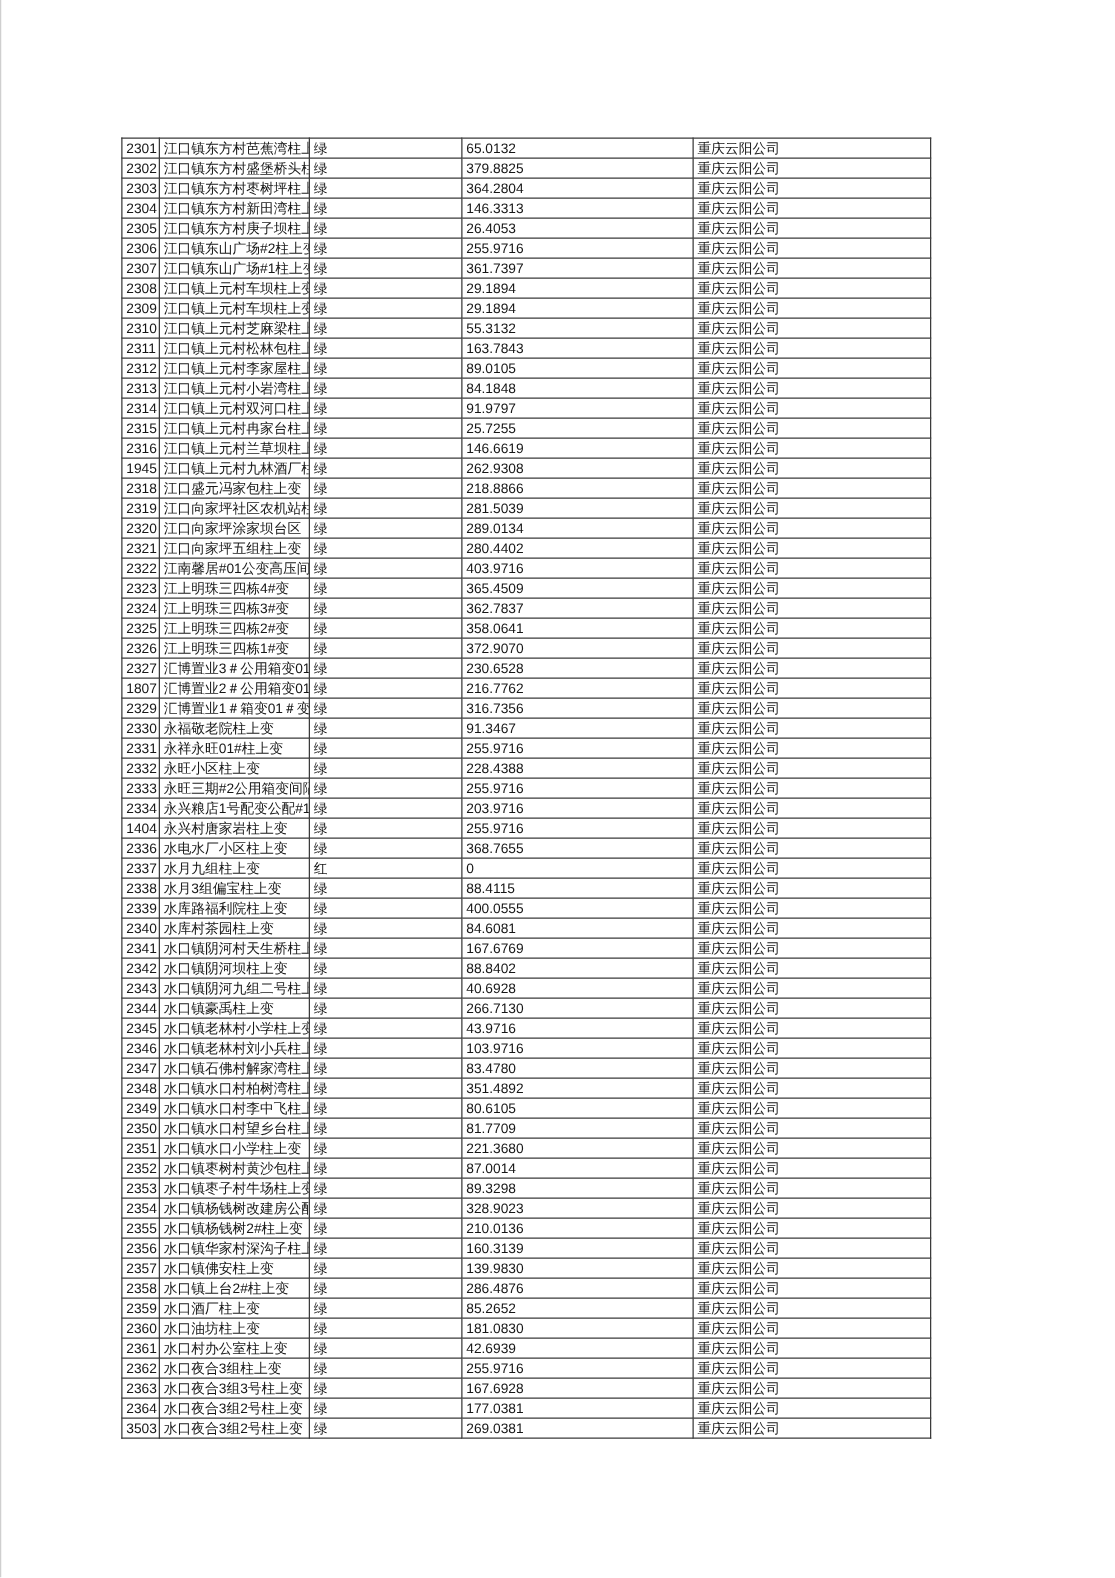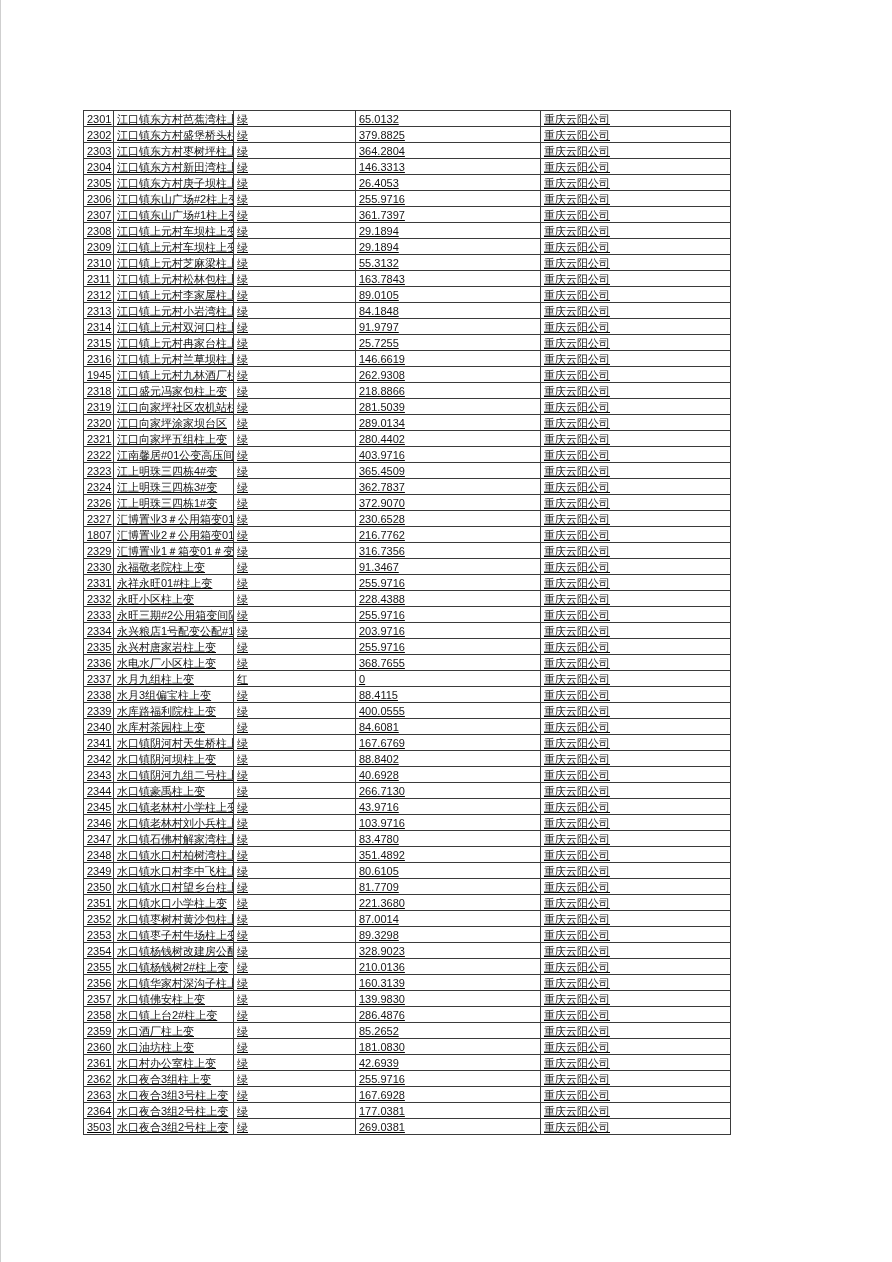--- a/index.html
+++ b/index.html
@@ -3,21 +3,21 @@
 <meta charset="utf-8">
 <style>
   * { margin:0; padding:0; box-sizing:border-box; }
   html,body { width:892px; height:1262px; background:#ffffff; position:relative;
               font-family:"Liberation Sans","DejaVu Sans",sans-serif; }
   .page-left-edge {
     position:absolute; left:0; top:0; width:1px; height:1262px;
     background:#cfcfcf;
   }
   .sheet {
-    position:absolute; left:83px; top:110px;text-decoration:underline;
+    position:absolute; left:97px; top:110px;
   }
   table.grid {
     border-collapse:collapse; table-layout:fixed; width:647px;
   }
   table.grid td {
     border:1px solid #3b3b3b;
     height:16px;
     font-size:11px;
     line-height:14px;
     padding:0 1px 0 3px;
@@ -209,20 +209,27 @@
     <td class="c-company">重庆云阳公司</td>
   </tr>
         <tr>
     <td class="c-id">2324</td>
     <td class="c-name">江上明珠三四栋3#变</td>
     <td class="c-status">绿</td>
     <td class="c-value">362.7837</td>
     <td class="c-company">重庆云阳公司</td>
   </tr>
         <tr>
+    <td class="c-id">2325</td>
+    <td class="c-name">江上明珠三四栋2#变</td>
+    <td class="c-status">绿</td>
+    <td class="c-value">358.0641</td>
+    <td class="c-company">重庆云阳公司</td>
+  </tr>
+        <tr>
     <td class="c-id">2326</td>
     <td class="c-name">江上明珠三四栋1#变</td>
     <td class="c-status">绿</td>
     <td class="c-value">372.9070</td>
     <td class="c-company">重庆云阳公司</td>
   </tr>
         <tr>
     <td class="c-id">2327</td>
     <td class="c-name">汇博置业3＃公用箱变01#变</td>
     <td class="c-status">绿</td>
@@ -272,21 +279,21 @@
     <td class="c-company">重庆云阳公司</td>
   </tr>
         <tr>
     <td class="c-id">2334</td>
     <td class="c-name">永兴粮店1号配变公配#1配</td>
     <td class="c-status">绿</td>
     <td class="c-value">203.9716</td>
     <td class="c-company">重庆云阳公司</td>
   </tr>
         <tr>
-    <td class="c-id">2335</td>
+    <td class="c-id">1404</td>
     <td class="c-name">永兴村唐家岩柱上变</td>
     <td class="c-status">绿</td>
     <td class="c-value">255.9716</td>
     <td class="c-company">重庆云阳公司</td>
   </tr>
         <tr>
     <td class="c-id">2336</td>
     <td class="c-name">水电水厂小区柱上变</td>
     <td class="c-status">绿</td>
     <td class="c-value">368.7655</td>

